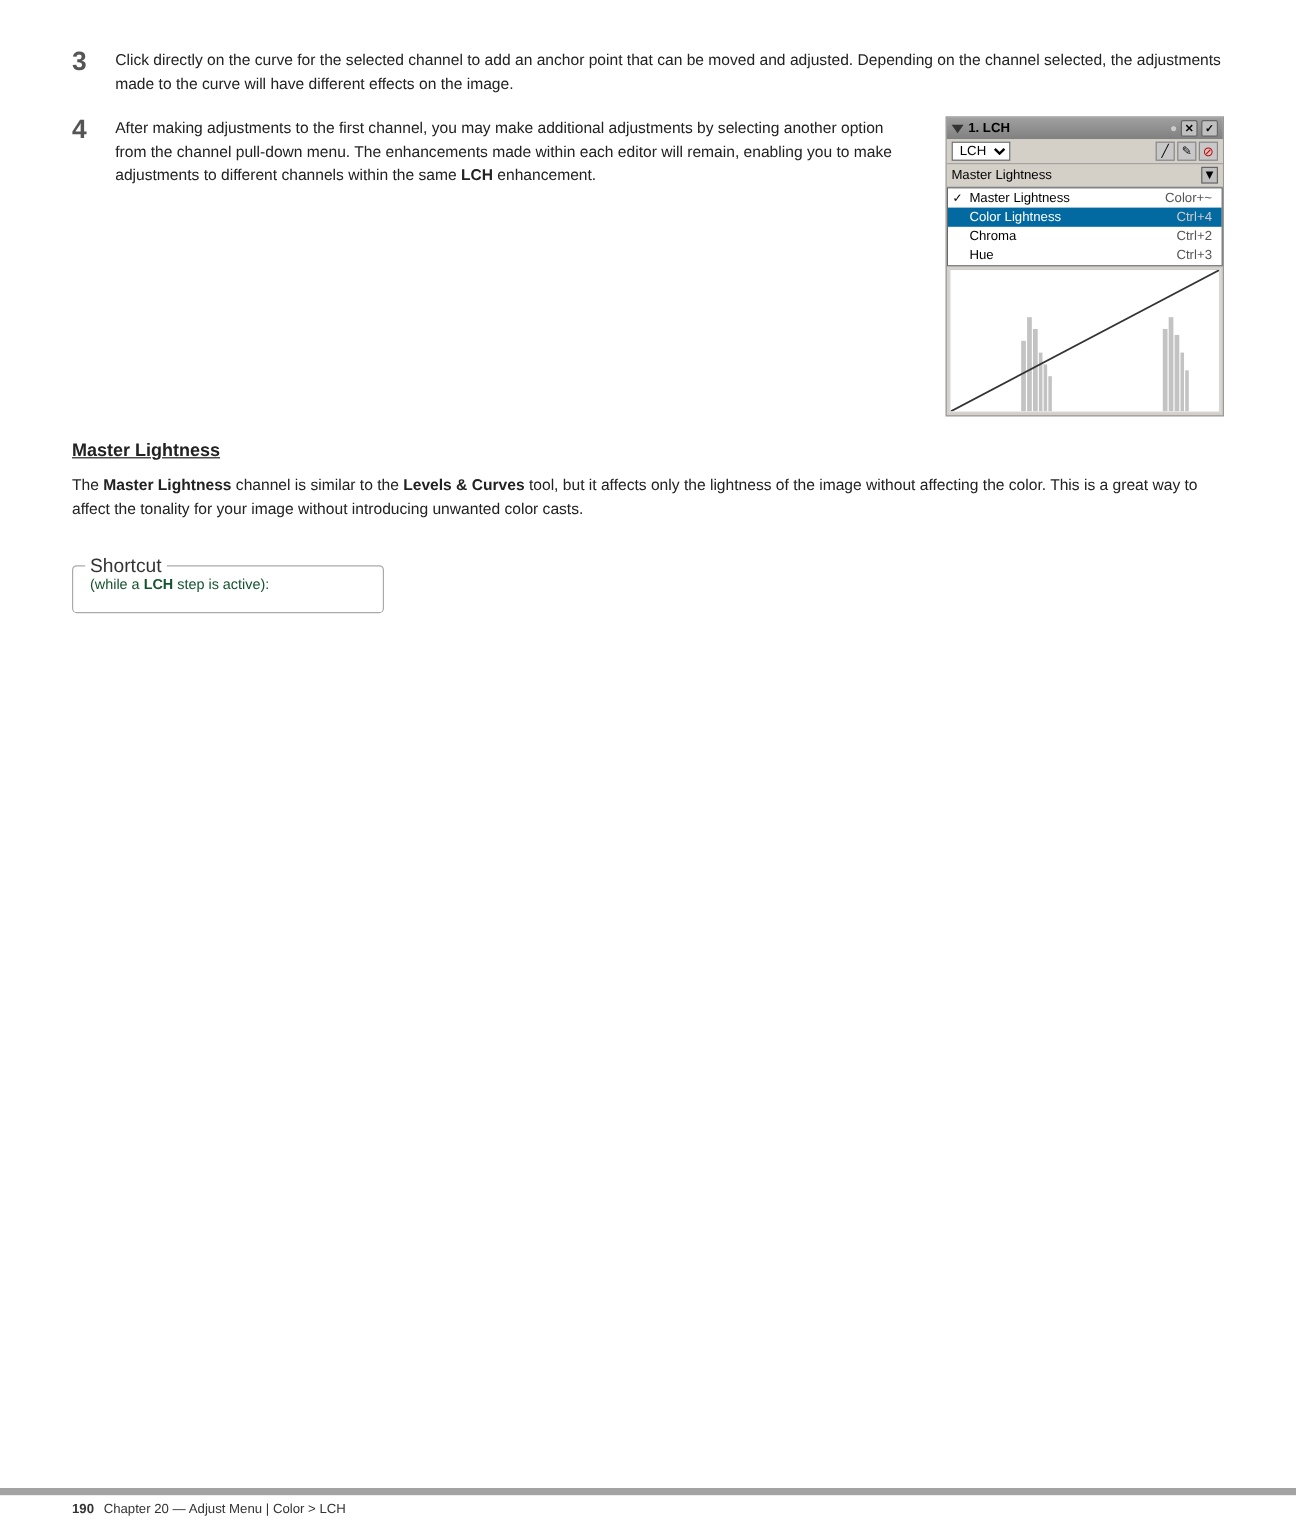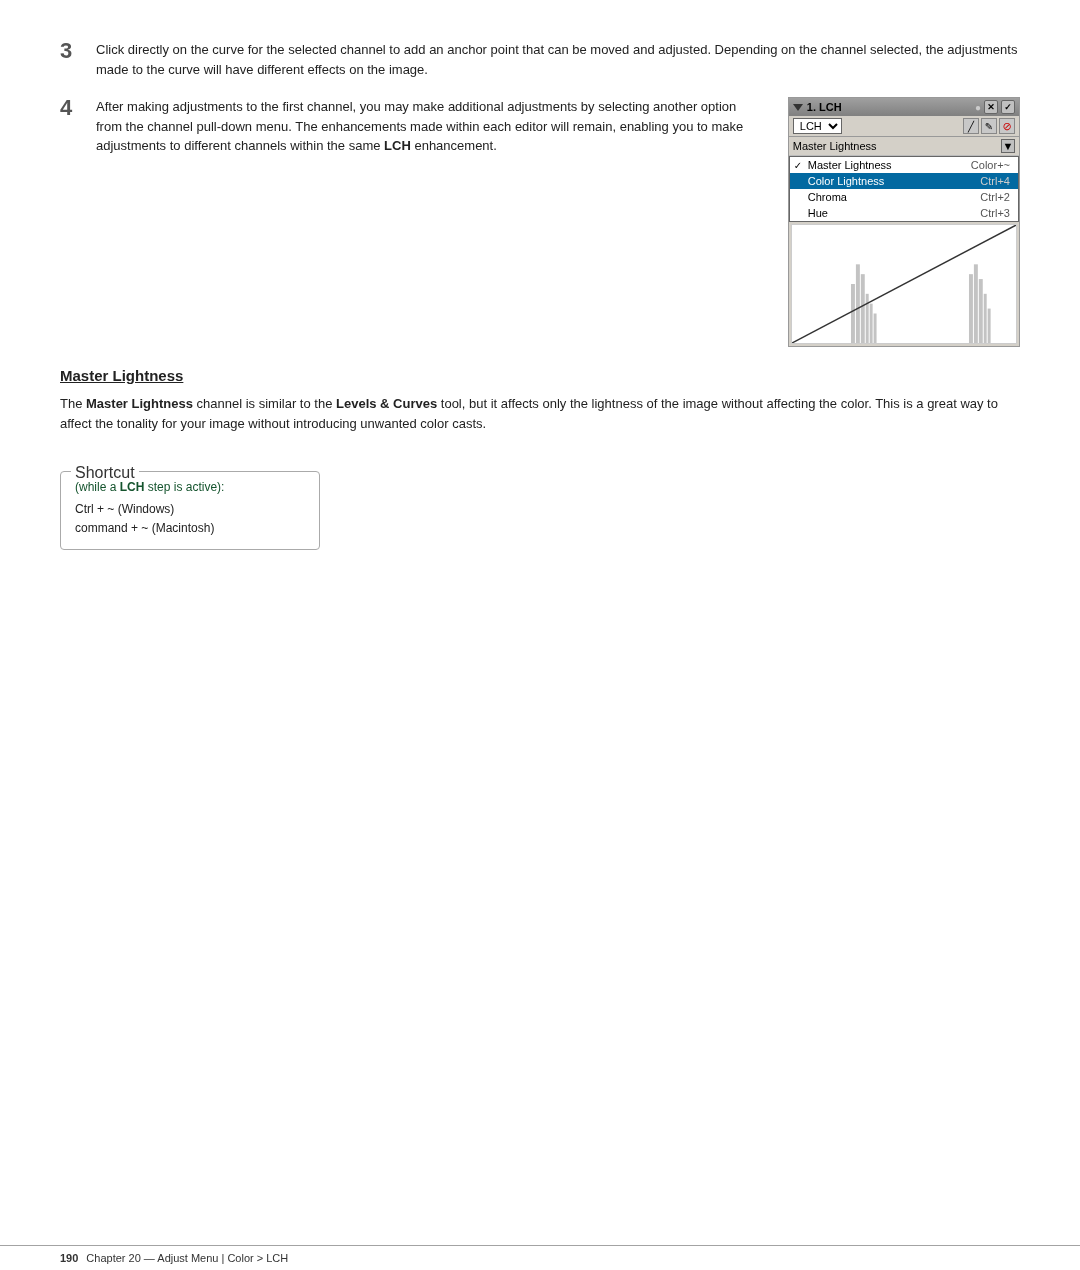--- a/index.html
+++ b/index.html
@@ -254,21 +254,21 @@
       line-height: 1.6;
       color: #222;
     }
 
     
     .page-footer {
       position: fixed;
       bottom: 0;
       left: 0;
       right: 0;
-      border-top: 1px solid #a3a3a3;
+      border-top: 6px solid #a3a3a3;
       padding: 6px 60px;
       font-size: 11px;
       color: #333;
       background: #fff;
       display: flex;
       align-items: center;
       gap: 8px;
     }
 
     .footer-page {
@@ -388,24 +388,20 @@
   <div class="para-body">
     The <b>Master Lightness</b> channel is similar to the <b>Levels &amp; Curves</b> tool, but it affects only the lightness of the image without affecting the color. This is a great way to affect the tonality for your image without introducing unwanted color casts.
   </div>
 
   
   <div class="shortcut-box">
     <span class="shortcut-box-label">Shortcut</span>
     <div class="shortcut-sub">
       (while a <b>LCH</b> step is active):
     </div>
-    <div class="shortcut-keys">
-      <span>Ctrl + ~ (Windows)</span><br>
-      <span>command + ~ (Macintosh)</span>
-    </div>
   </div>
 
 </div>
 
 <div class="page-footer">
   <span class="footer-page">190</span>
   <span>Chapter 20 — Adjust Menu | Color &gt; LCH</span>
 </div>
 
 </body></html>

